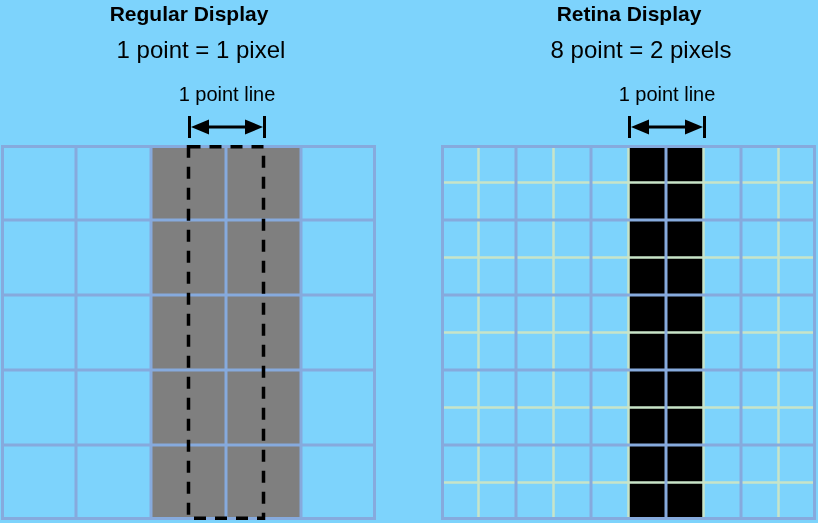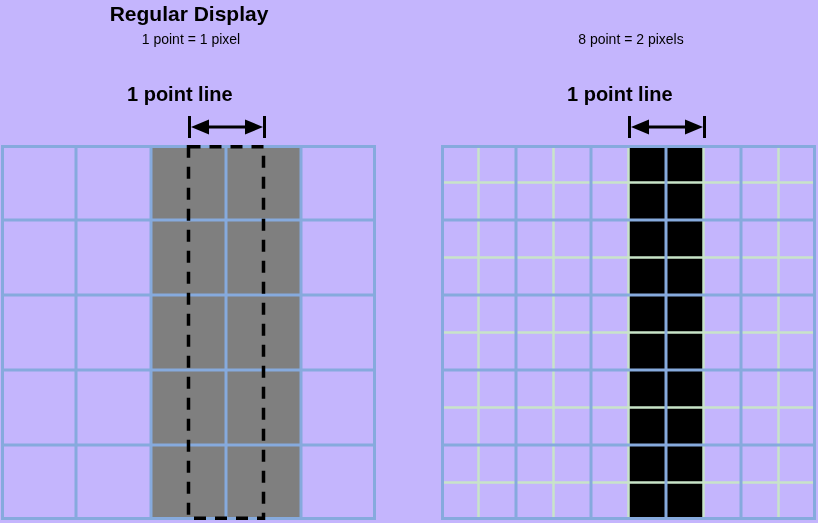--- a/index.html
+++ b/index.html
@@ -1,33 +1,33 @@
 <!DOCTYPE html>
 <html><head>
 <meta charset="utf-8">
 <style>
   html,body{margin:0;padding:0;background:#ffffff;}
   .canvas{
-    position:relative;width:818px;height:523px;background:#c4b5fd;
+    position:relative;width:818px;height:523px;background:#7dd3fc;
     font-family:"Liberation Sans",sans-serif;color:#000;overflow:hidden;
   }
   .panel{position:absolute;top:0;width:378px;height:523px;}
   .panel-regular{left:0;}
   .panel-retina{left:440px;}
   .title{
     position:absolute;top:1px;left:0;width:100%;margin:0;
     text-align:center;font-size:21px;font-weight:bold;line-height:25px;
   }
   .subtitle{
-    position:absolute;top:26px;left:0;width:100%;margin:2px;
-    text-align:center;font-size:14px;font-weight:normal;line-height:23px;
+    position:absolute;top:26px;left:0;width:100%;margin:12px;
+    text-align:center;font-size:24px;font-weight:normal;line-height:23px;
   }
   .annotation{
     position:absolute;top:83px;left:127px;width:200px;
-    font-size:20px;line-height:22px;font-weight:bold;
+    text-align:center;font-size:20px;line-height:22px;
   }
   .arrow{position:absolute;top:114px;left:184px;}
   .grid{position:absolute;top:145px;left:1px;}
 </style>
 </head>
 <body>
 
 <div class="canvas">
 
   <section class="panel panel-regular">
@@ -50,20 +50,21 @@
         <line x1="225" y1="0" x2="225" y2="375" stroke="#86aadd" stroke-width="3"></line>
         <line x1="0" y1="225" x2="375" y2="225" stroke="#86aadd" stroke-width="3"></line>
         <line x1="300" y1="0" x2="300" y2="375" stroke="#86aadd" stroke-width="3"></line>
         <line x1="0" y1="300" x2="375" y2="300" stroke="#86aadd" stroke-width="3"></line>
         <rect x="1.5" y="1.5" width="372" height="372" fill="none" stroke="#86aadd" stroke-width="3"></rect>
         <rect x="187.5" y="1.75" width="75" height="371.5" fill="none" stroke="#000000" stroke-width="3.5" stroke-dasharray="12 9"></rect>
       </svg>
   </section>
 
   <section class="panel panel-retina">
+    <h2 class="title">Retina Display</h2>
     <p class="subtitle">8 point = 2 pixels</p>
     <div class="annotation">1 point line</div>
     <svg class="arrow" width="86" height="26" viewBox="0 0 86 26">
       <line x1="5.5" y1="2" x2="5.5" y2="24" class="ar" stroke="#000000" stroke-width="3"></line>
       <line x1="80.5" y1="2" x2="80.5" y2="24" class="ar" stroke="#000000" stroke-width="3"></line>
       <line x1="12" y1="13" x2="74" y2="13" class="ar" stroke="#000000" stroke-width="3"></line>
       <polygon points="7,13 25,5.5 25,20.5" class="af" fill="#000000"></polygon>
       <polygon points="79,13 61,5.5 61,20.5" class="af" fill="#000000"></polygon>
     </svg>
     <svg class="grid" width="375" height="375" viewBox="0 0 375 375">

